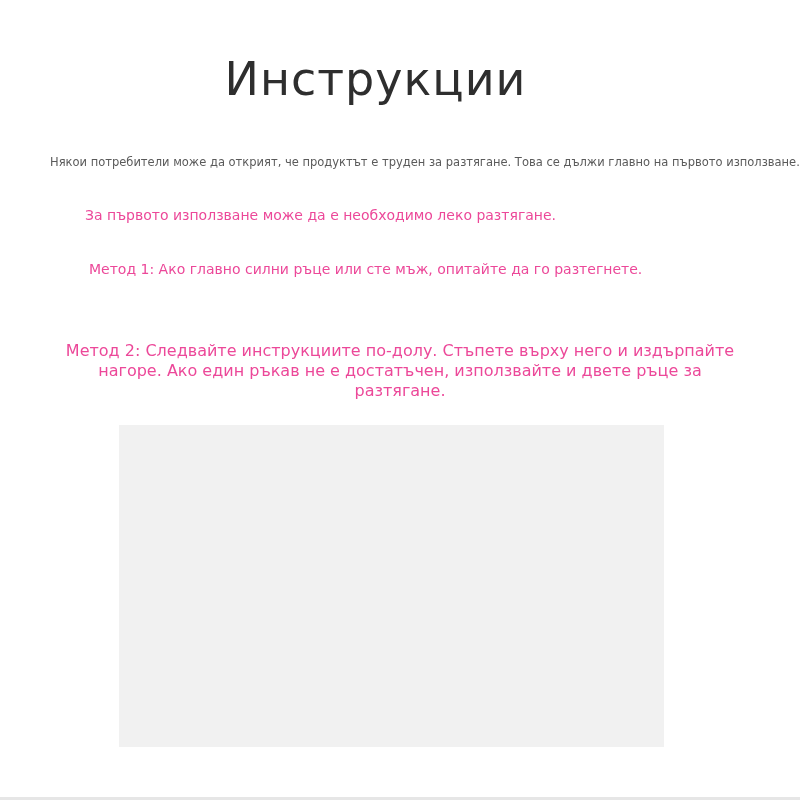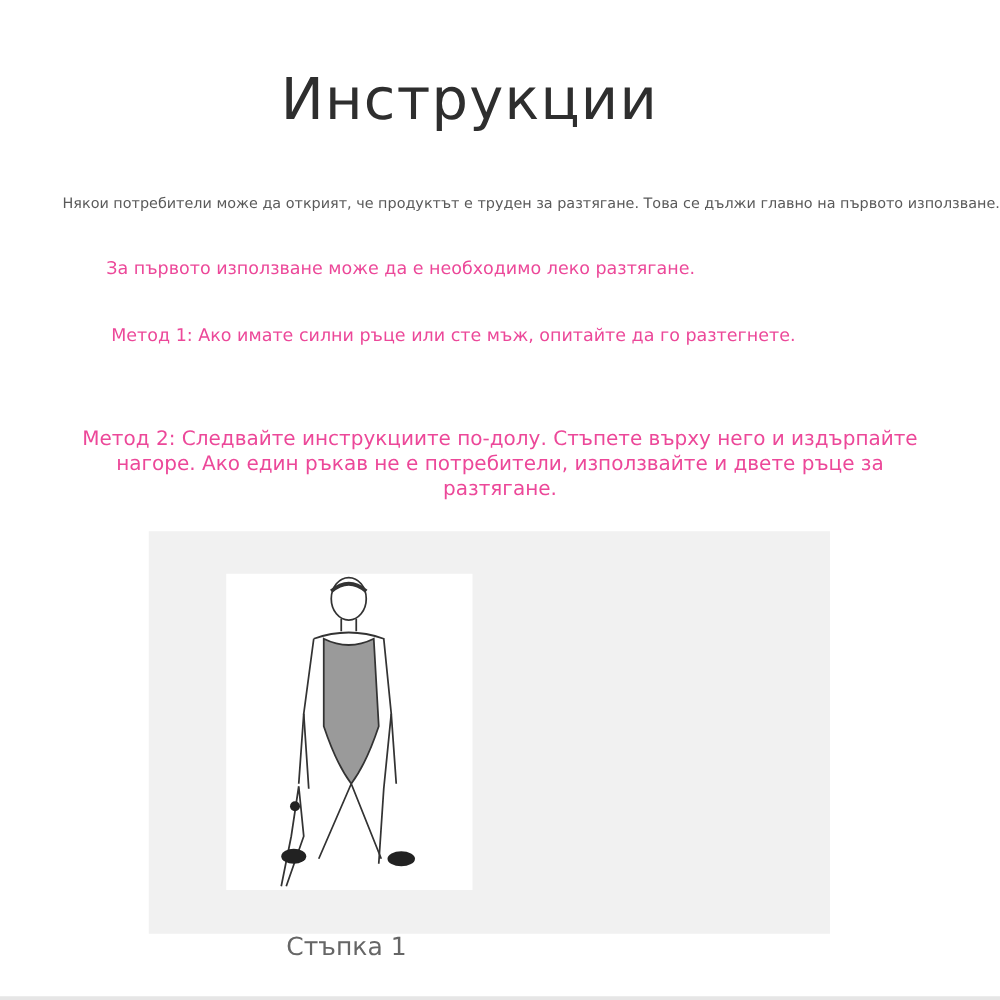--- a/index.html
+++ b/index.html
@@ -19,37 +19,19 @@
   .step.s1 { left:110px; }
   .step.s2 { left:367px; }
   .bottom-line { position:absolute; left:0; top:797px; width:800px; height:3px; background:#e6e6e6; }
 </style>
 </head>
 <body>
 
 <div class="title">Инструкции</div>
 <div class="line l1">Някои потребители може да открият, че продуктът е труден за разтягане. Това се дължи главно на първото използване.</div>
 <div class="line l2">За първото използване може да е необходимо леко разтягане.</div>
-<div class="line l3">Метод 1: Ако имате силни ръце или сте мъж, опитайте да го разтегнете.</div>
-<div class="line l4"><span style="display:inline-block;width:680px;">Метод 2: Следвайте инструкциите по-долу. Стъпете върху него и издърпайте нагоре. Ако един ръкав не е потребители, използвайте и двете ръце за разтягане.</span></div>
+<div class="line l3">Метод 1: Ако главно силни ръце или сте мъж, опитайте да го разтегнете.</div>
+<div class="line l4"><span style="display:inline-block;width:680px;">Метод 2: Следвайте инструкциите по-долу. Стъпете върху него и издърпайте нагоре. Ако един ръкав не е достатъчен, използвайте и двете ръце за разтягане.</span></div>
 
 <div class="panel">
-  <div class="card c1">
-    <svg width="197" height="253" viewBox="0 0 197 253">
-      <g stroke="#333" stroke-width="1.4" fill="none">
-        <ellipse cx="98" cy="20" rx="14" ry="17" fill="#fff"></ellipse>
-        <path d="M84 14 q14 -12 28 0" stroke-width="3"></path>
-        <path d="M92 36 v10 M104 36 v10"></path>
-        <path d="M70 52 q28 -10 56 0 l6 60 l-6 60 l-4 60 M70 52 l-8 60 l4 60"></path>
-        <path d="M78 52 q20 10 40 0 l4 70 q-10 30 -22 46 q-12 -16 -22 -46 z" fill="#9a9a9a"></path>
-        <path d="M100 168 l-26 60 M100 168 l24 60"></path>
-        <path d="M62 112 l-4 56 M132 112 l4 56"></path>
-        <path d="M58 170 l-6 40 l-8 40 M58 170 l4 40 l-14 40"></path>
-      </g>
-      <ellipse cx="54" cy="226" rx="10" ry="6" fill="#222"></ellipse>
-      <ellipse cx="140" cy="228" rx="11" ry="6" fill="#222"></ellipse>
-      <circle cx="55" cy="186" r="4" fill="#222"></circle>
-    </svg>
-    <div class="step s1" style="left:48px">Стъпка 1</div>
-  </div>
 </div>
 
 <div class="bottom-line"></div>
 
 </body></html>

